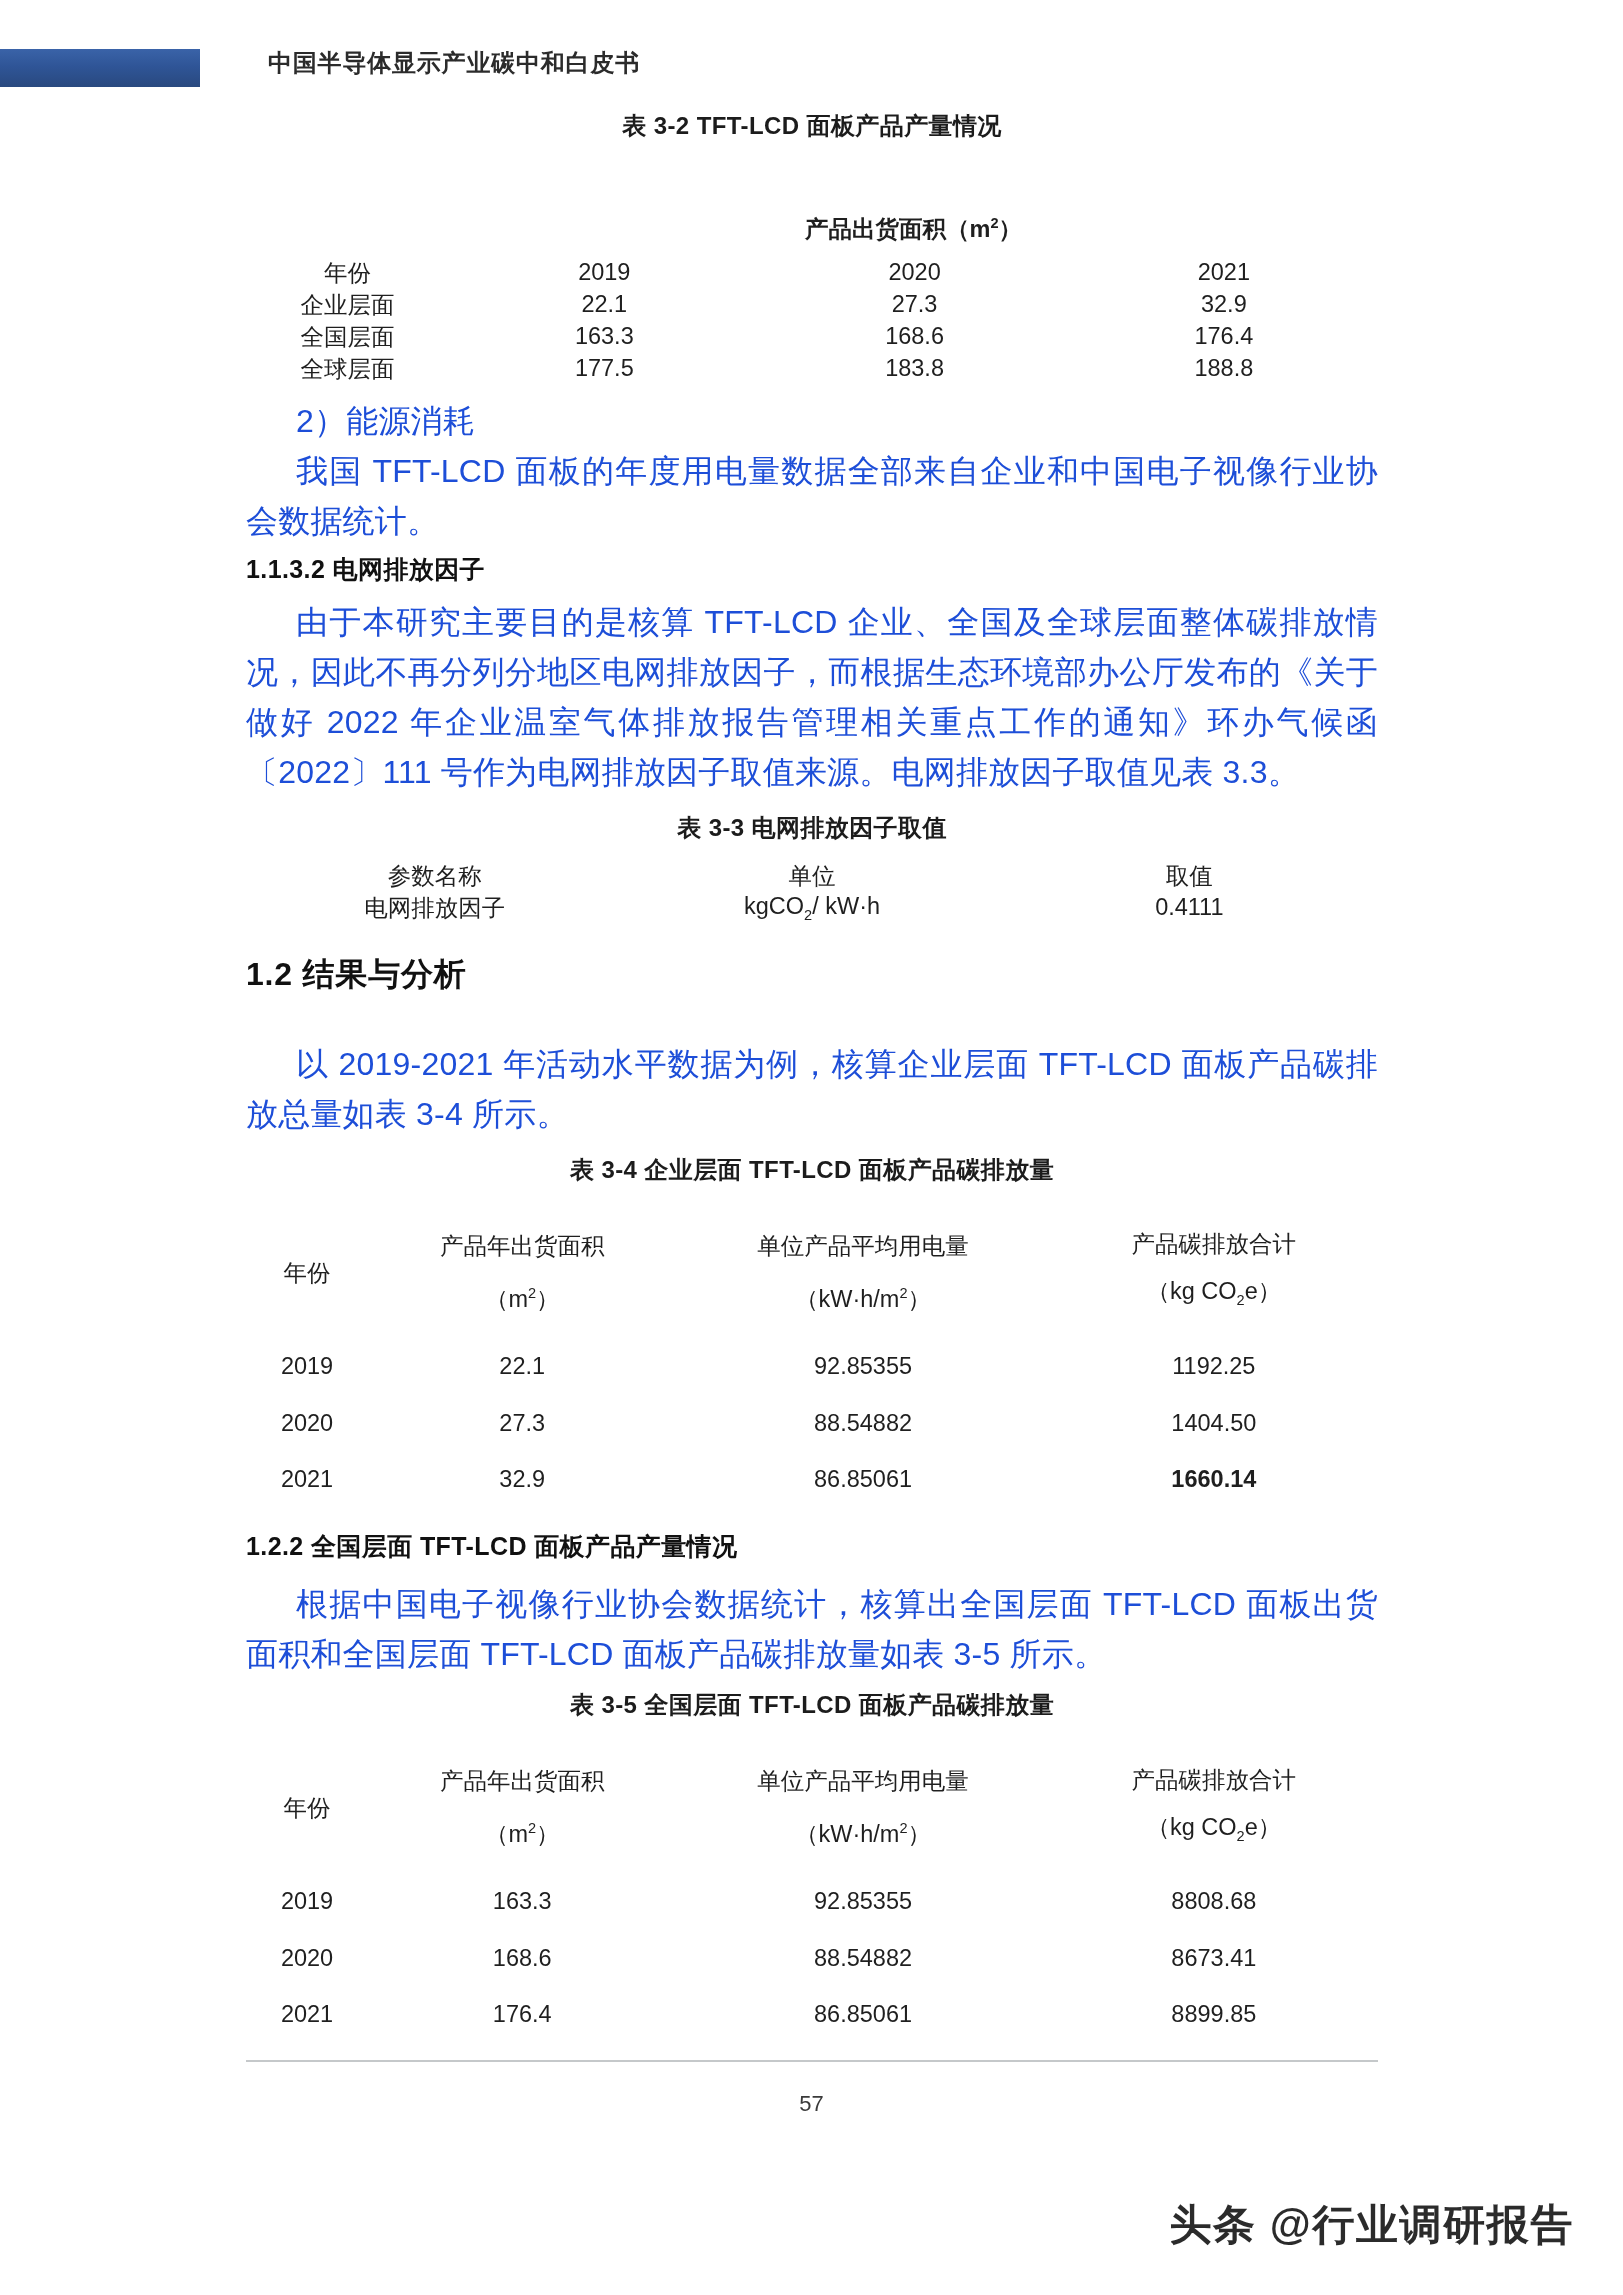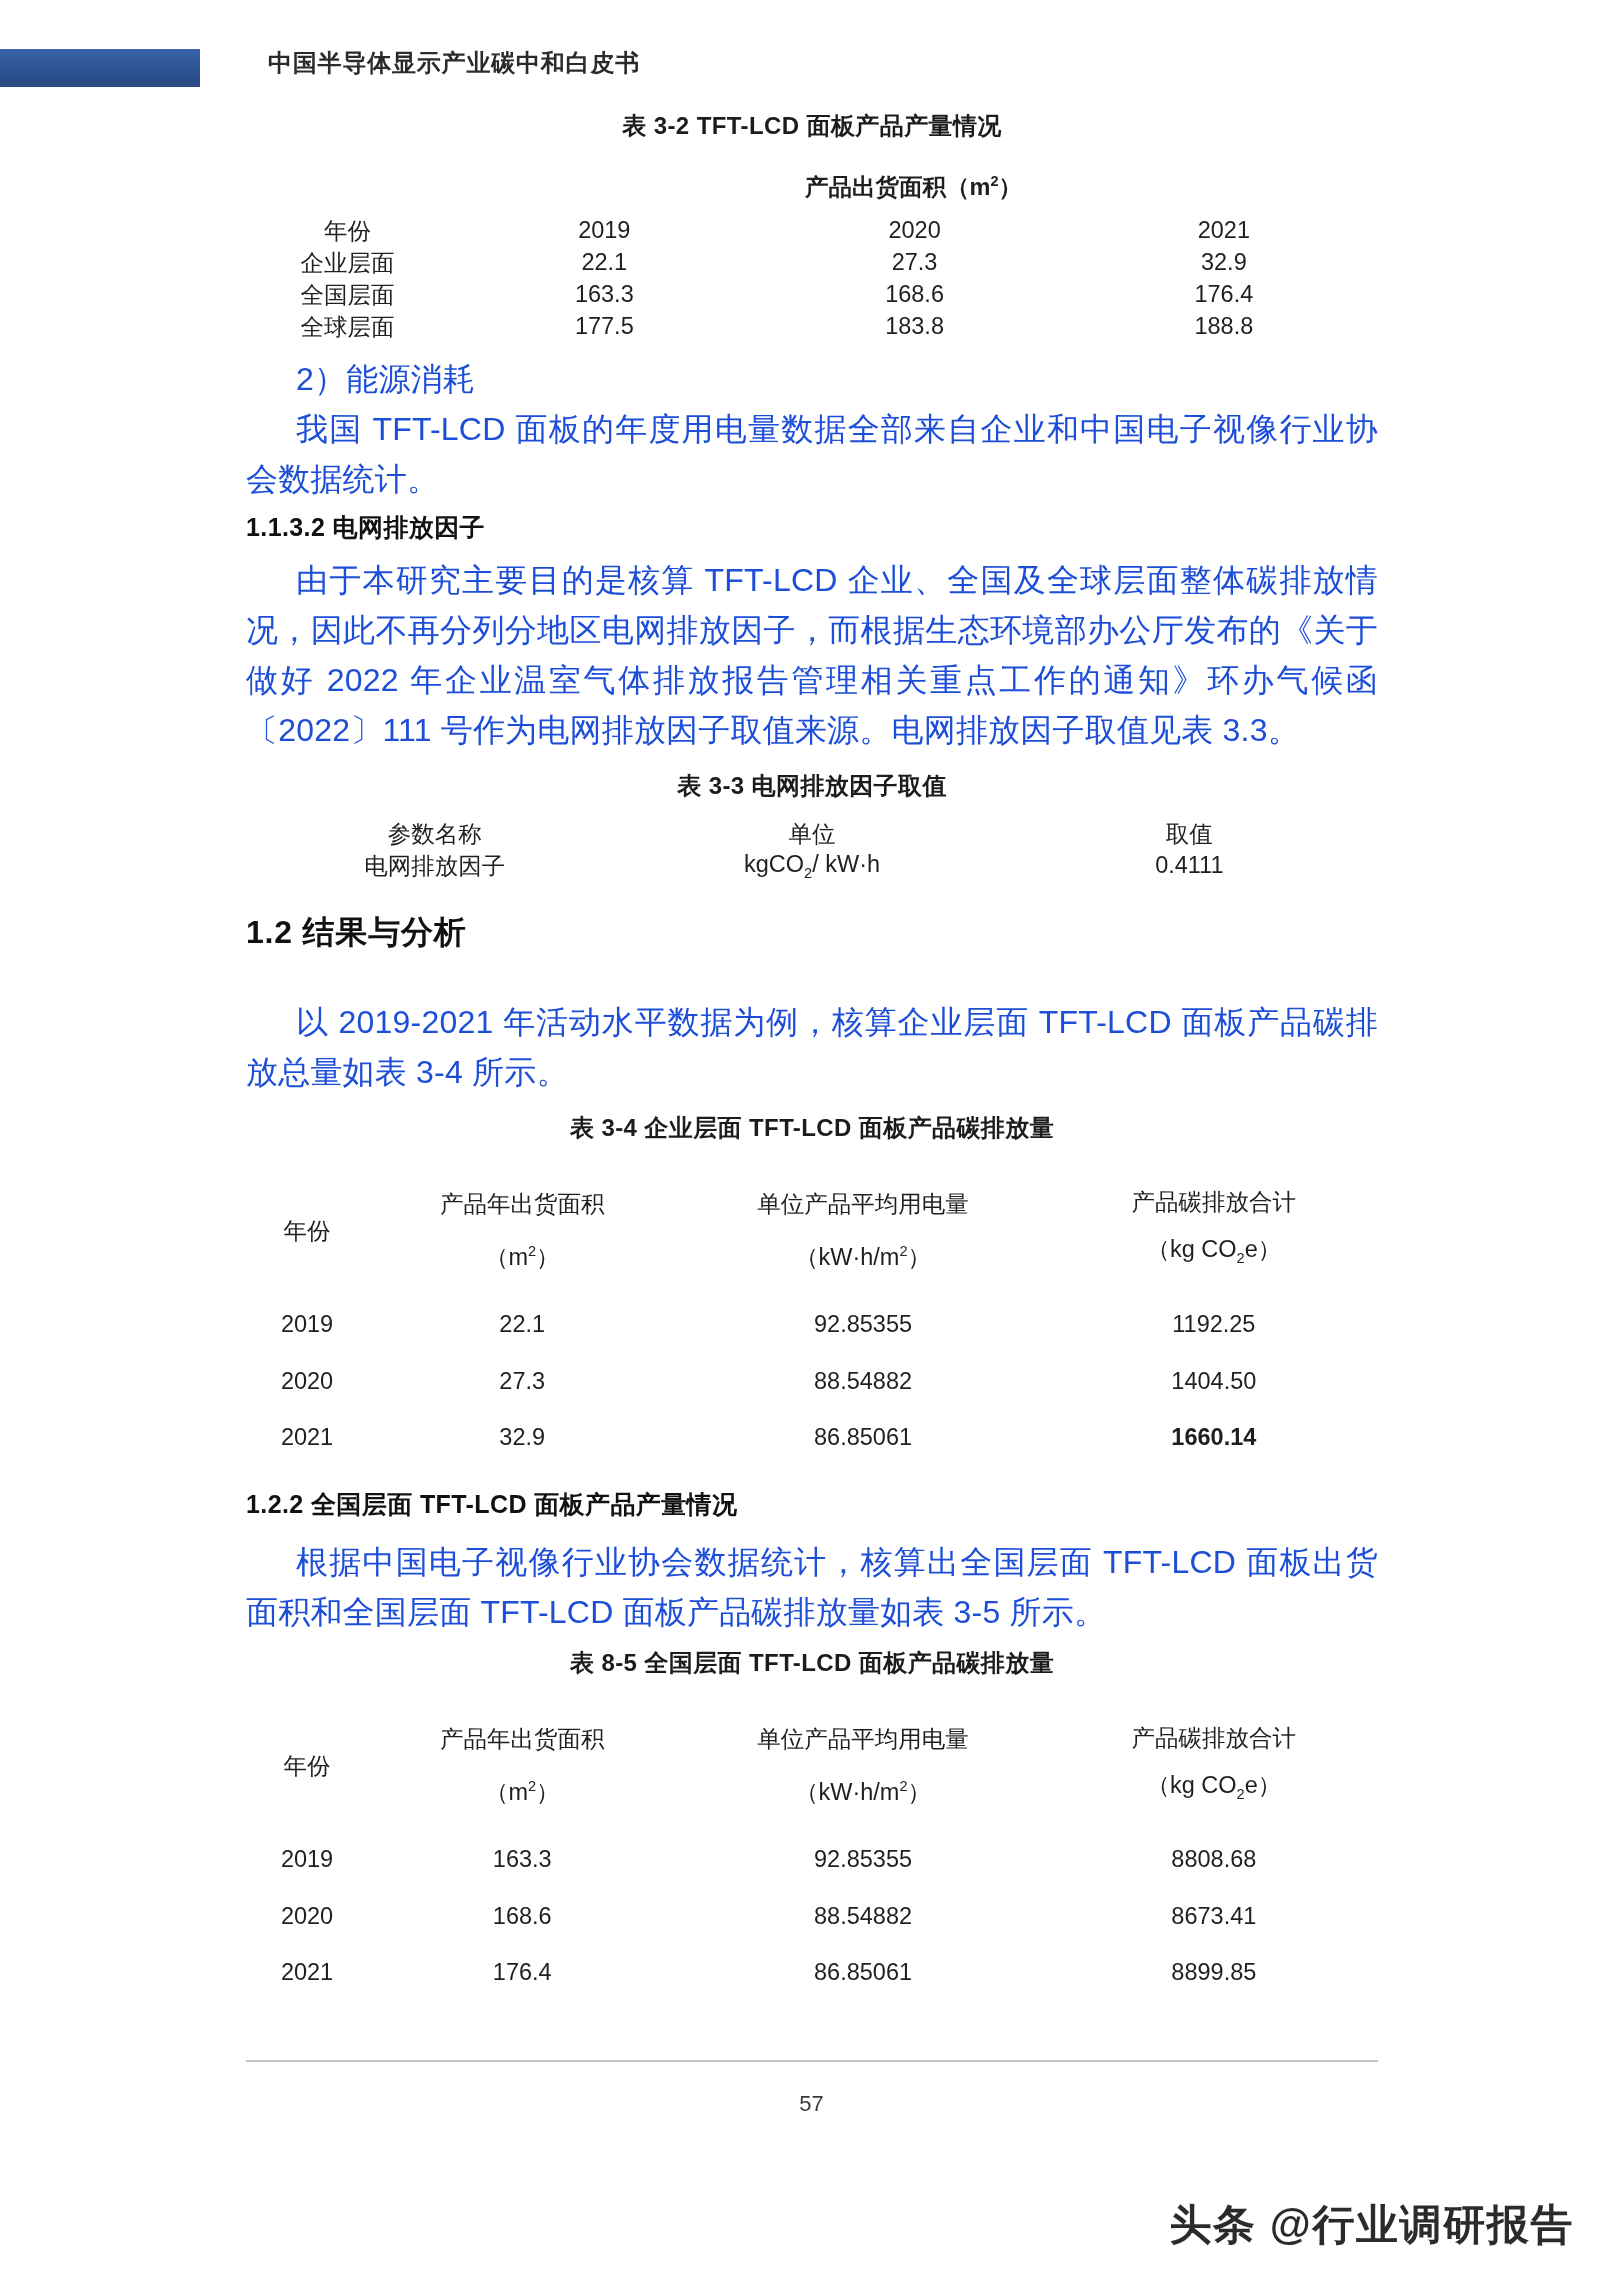--- a/index.html
+++ b/index.html
@@ -105,21 +105,21 @@
   .rule-top td,
   .rule-top th { border-top: 2.4px solid #c3c6c8; }
   .rule-mid td,
   .rule-mid th { border-top: 1.6px solid #d3d6d8; }
   .rule-bot td,
   .rule-bot th { border-bottom: 2.4px solid #c3c6c8; }
 
   .cellpad { padding: 9.7px 0 9.7px 0; }
   .c-ctr   { text-align: center; }
 
-  .bold { font-weight: 700; }
+  .bold { font-weight: 700; margin-top: 42px; }
 
   sup.sq { font-size: 0.62em; vertical-align: super; }
   sub.sb { font-size: 0.62em; vertical-align: sub; }
 
   
   .footer-rule {
     position: absolute;
     left: 246px;
     top: 2060px;
     width: 1132px;
@@ -278,21 +278,21 @@
       </tbody>
     </table>
 
     <div style="height:23px"></div>
     <div class="h3">1.2.2 全国层面 TFT-LCD 面板产品产量情况</div>
 
     <div style="height:16px"></div>
     <div class="para indent">根据中国电子视像行业协会数据统计，核算出全国层面 TFT-LCD 面板出货面积和全国层面 TFT-LCD 面板产品碳排放量如表 3-5 所示。</div>
 
     <div style="height:9.7px"></div>
-    <div class="tbl-caption">表 8-5 全国层面 TFT-LCD 面板产品碳排放量</div>
+    <div class="tbl-caption">表 3-5 全国层面 TFT-LCD 面板产品碳排放量</div>
 
     <div style="height:21px"></div>
     <table class="doc-table">
       <tbody>
         <tr class="rule-top">
           <td class="c-ctr bold" style="width:122px;padding:14.6px 0;">年份</td>
           <td class="c-ctr bold" style="width:308px;padding:14.6px 0;line-height:47px;">
             <span>产品年出货面积</span><br>
             <span>（m</span><sup class="sq">2</sup><span>）</span>
           </td>

